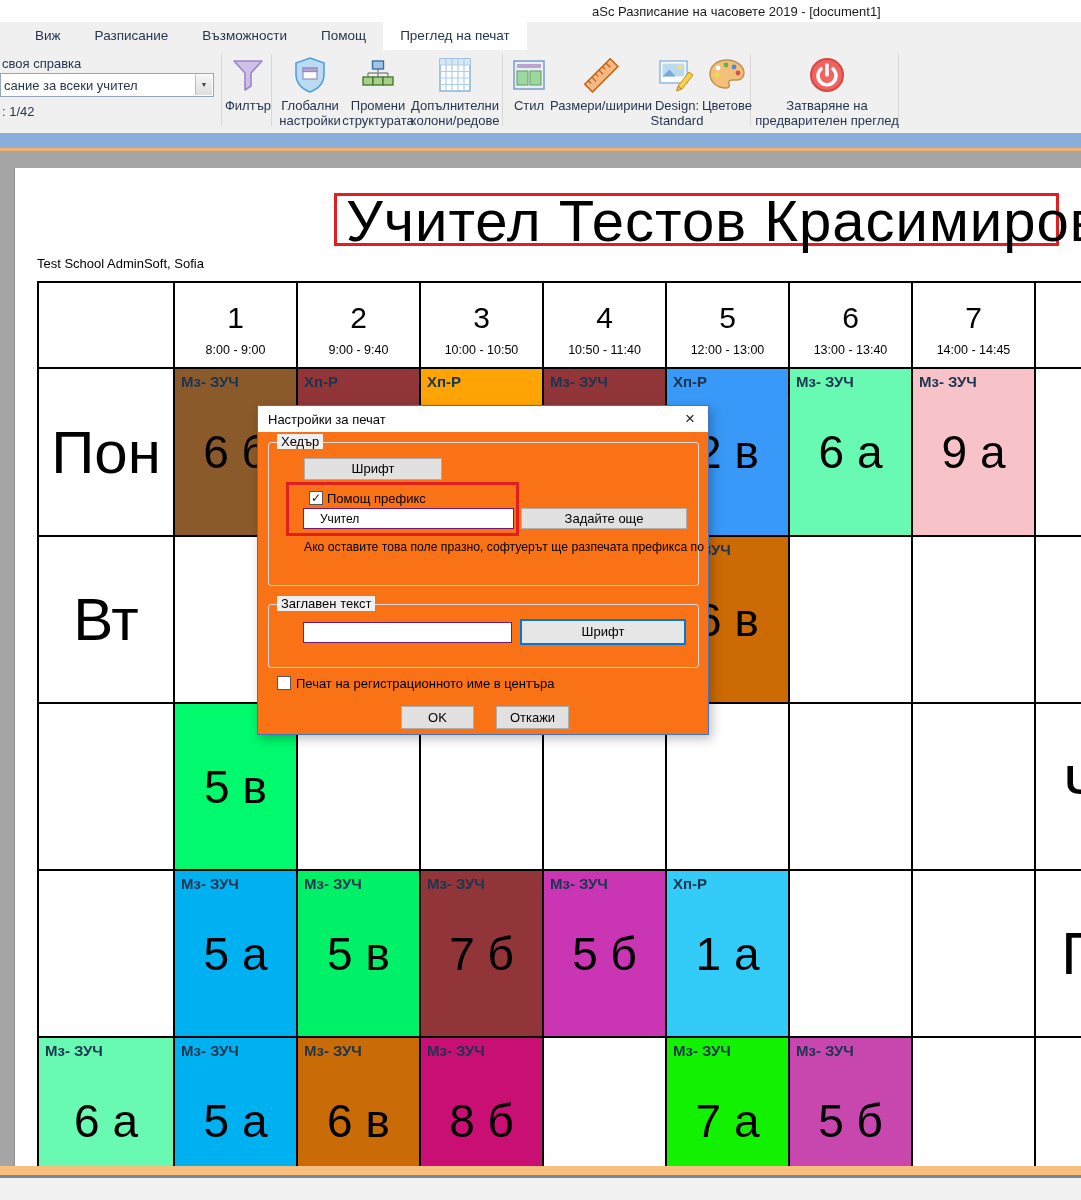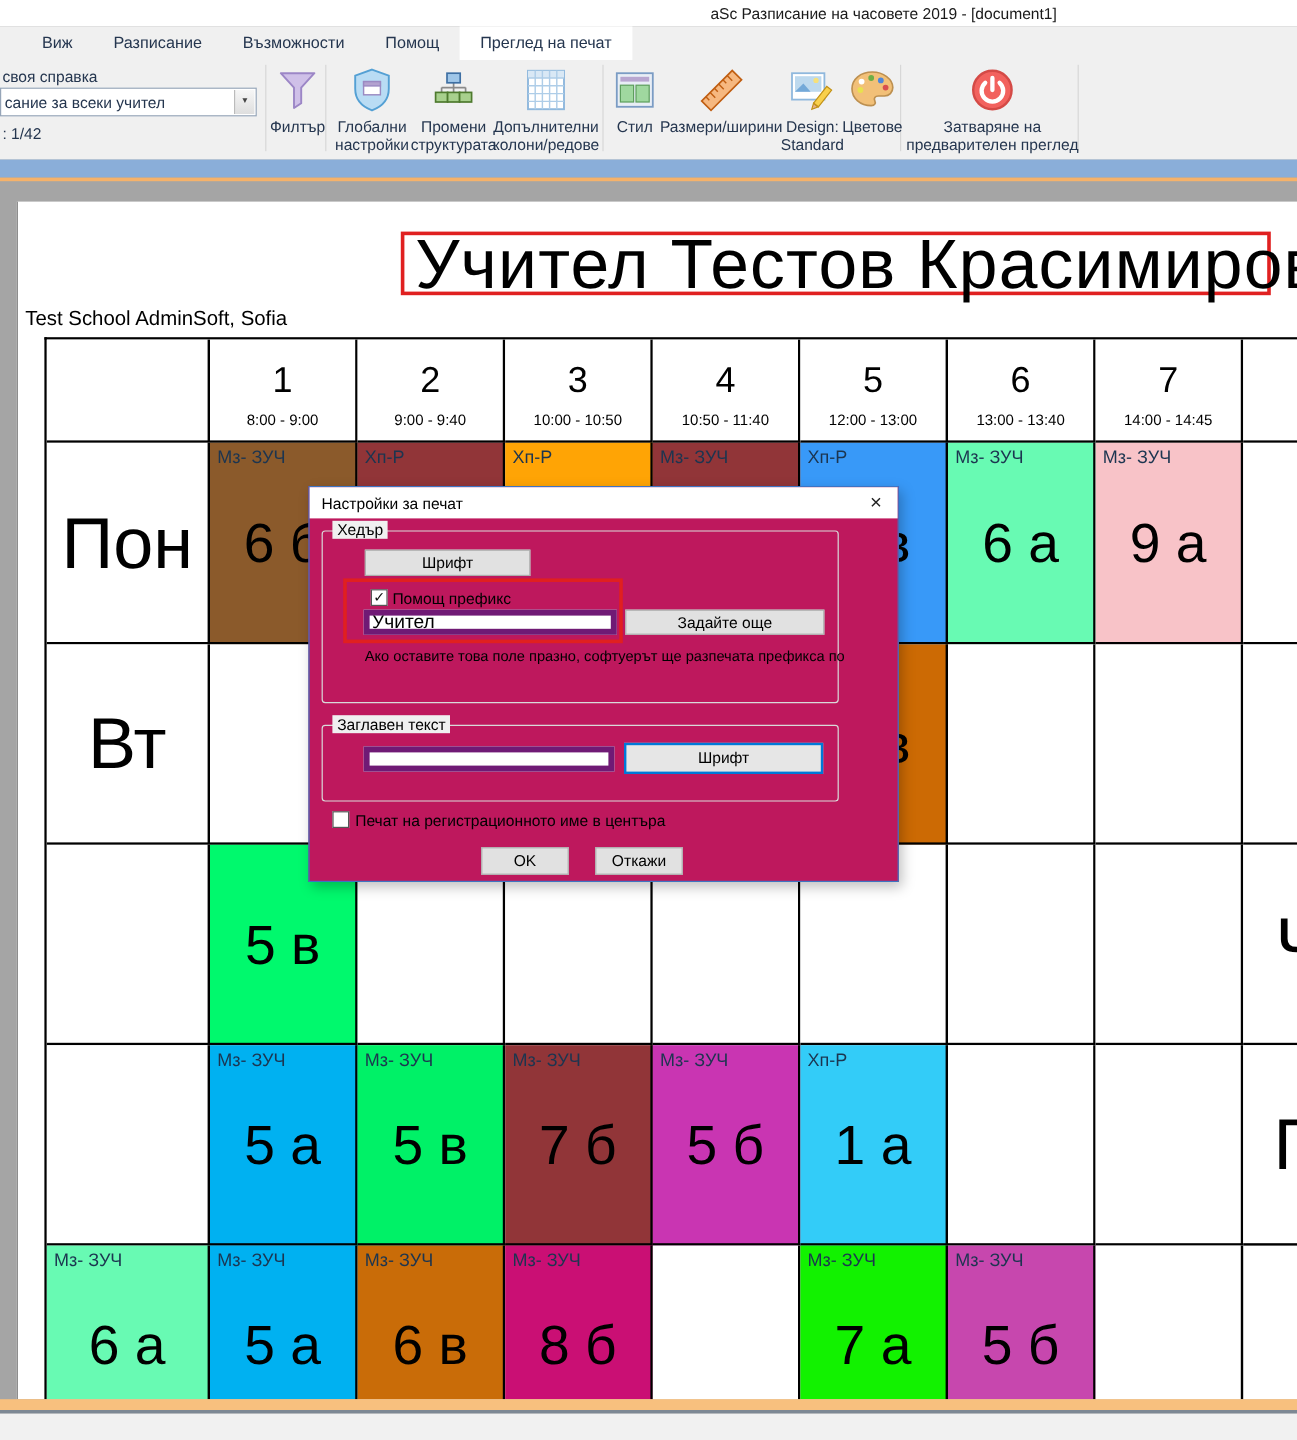--- a/index.html
+++ b/index.html
@@ -28,52 +28,52 @@
 
   
   .bluebar { position: absolute; left: 0; top: 133px; width: 100%; height: 15px; background: #8aaed9; }
   .orangeline { position: absolute; left: 0; top: 148px; width: 100%; height: 3px; background: #f6b26a; }
   .bottom-orange { position: absolute; left: 0; top: 1166px; width: 100%; height: 9px; background: #f8c07e; }
   .bottom-line { position: absolute; left: 0; top: 1175px; width: 100%; height: 3px; background: #7d8894; }
   .statusbar { position: absolute; left: 0; top: 1178px; width: 100%; height: 22px; background: #f1f1f1; }
 
   
   .page { position: absolute; left: 14px; top: 168px; width: 1067px; height: 998px; background: #fff; overflow: hidden; border-left: 1px solid #8e8e8e; color: #000; }
-  .school { position: absolute; left: 6px; top: 88px; font-size: 17px; }
+  .school { position: absolute; left: 22px; top: 88px; font-size: 13px; }
   .title-box { position: absolute; left: 319px; top: 25px; width: 725px; height: 53px; border: 3px solid #e02020; }
   .title-text { position: absolute; left: 9px; top: 0px; font-size: 58px; line-height: 50px; white-space: nowrap; letter-spacing: 1px; }
 
   .timetable { position: absolute; left: 22px; top: 113px; display: grid;
     grid-template-columns: 136px repeat(8, 123px);
     grid-template-rows: 86px 168px 167px 167px 167px 167px;
     border-top: 2px solid #000; border-left: 2px solid #000; background: #fff; }
   .cell { position: relative; border-right: 2px solid #000; border-bottom: 2px solid #000; background: #fff; }
   .head { display: flex; flex-direction: column; }
   .hnum { flex: 1; display: flex; align-items: center; justify-content: center; font-size: 30px; padding-top: 10px; }
   .htime { height: 24px; text-align: center; font-size: 12.5px; }
   .day { display: flex; align-items: center; justify-content: center; font-size: 60px; }
-  .lesson .subj { position: absolute; top: 4px; left: 6px; font-size: 15px; color: #1c3550; }
+  .lesson .subj { position: absolute; top: 4px; left: 6px; font-size: 15px; color: #1c3550; font-weight: bold; }
   .lesson .grp { position: absolute; inset: 0; display: flex; align-items: center; justify-content: center; font-size: 46px; }
 
   
-  .dialog { position: absolute; left: 257px; top: 405px; width: 492px; height: 330px; background: #be185d; border: 1px solid #3e74c2; box-shadow: 3px 4px 10px rgba(0,0,0,.25); font-size: 13px; color: #000; z-index: 50; }
+  .dialog { position: absolute; left: 257px; top: 405px; width: 452px; height: 330px; background: #f97316; border: 1px solid #3e74c2; box-shadow: 3px 4px 10px rgba(0,0,0,.25); font-size: 13px; color: #000; z-index: 50; }
   .dlg-title { position: absolute; left: 0; top: 0; right: 0; height: 26px; background: #fff; }
   .dlg-title-text { position: absolute; left: 10px; top: 6px; }
   .dlg-close { position: absolute; right: 0; top: 0; width: 36px; height: 26px; text-align: center; line-height: 25px; font-size: 17px; color: #222; }
   .groupbox { position: absolute; border: 1px solid #d9d9d9; border-radius: 3px; }
   .gb-label { position: absolute; top: -9px; left: 8px; background: #f0f0f0; padding: 0 4px; }
   .g1 { left: 10px; top: 36px; width: 431px; height: 144px; }
   .g2 { left: 10px; top: 198px; width: 431px; height: 64px; }
   .btn { position: absolute; background: #e1e1e1; border: 1px solid #adadad; text-align: center; font-size: 13px; font-family: inherit; }
   .btn-font1 { left: 46px; top: 52px; width: 138px; height: 22px; line-height: 20px; }
   .redbox { position: absolute; left: 28px; top: 76px; width: 233px; height: 54px; border: 3px solid #e02020; pointer-events: none; z-index: 6; }
   .cb { position: absolute; width: 14px; height: 14px; background: #fff; border: 1px solid #555; font-size: 12px; line-height: 12px; text-align: center; color: #111; }
   .cb1 { left: 51px; top: 85px; }
   .cb1-label { position: absolute; left: 69px; top: 85px; }
-  .input { position: absolute; background: #fff; border: 5px solid #701a75; font-size: 16px; padding: 0 2px; font-family: inherit; outline: none; }
+  .input { position: absolute; background: #fff; border: 1px solid #701a75; font-size: 12px; padding: 0 16px; font-family: inherit; outline: none; }
   .inp-prefix { left: 45px; top: 102px; width: 211px; height: 21px; }
   .btn-more { left: 263px; top: 102px; width: 166px; height: 21px; line-height: 19px; }
   .hint { position: absolute; left: 46px; top: 134px; font-size: 12.2px; white-space: nowrap; }
   .select { position: absolute; left: 46px; top: 152px; width: 346px; height: 22px; background: linear-gradient(#f4f4f4,#e9e9e9); border: 1px solid #7a7a7a; line-height: 20px; padding-left: 4px; }
   .chev { position: absolute; right: 9px; top: 6px; width: 7px; height: 7px; border-right: 1.6px solid #444; border-bottom: 1.6px solid #444; transform: rotate(45deg); }
   .inp-title { left: 45px; top: 216px; width: 209px; height: 21px; }
   .btn-font2 { left: 262px; top: 213px; width: 166px; height: 26px; line-height: 22px; border: 2px solid #0078d7; background: #e6e6e6; }
   .cb2 { left: 19px; top: 270px; }
   .cb2-label { position: absolute; left: 38px; top: 270px; }
   .btn-ok { left: 143px; top: 300px; width: 73px; height: 23px; line-height: 21px; }

